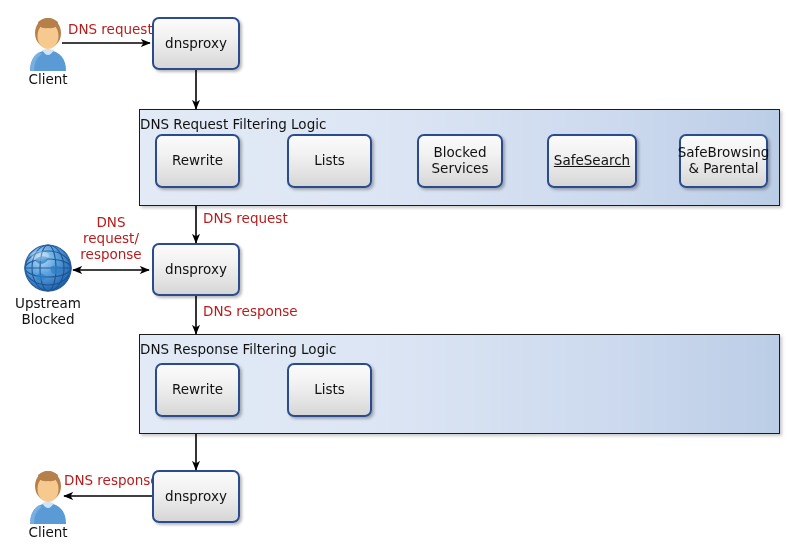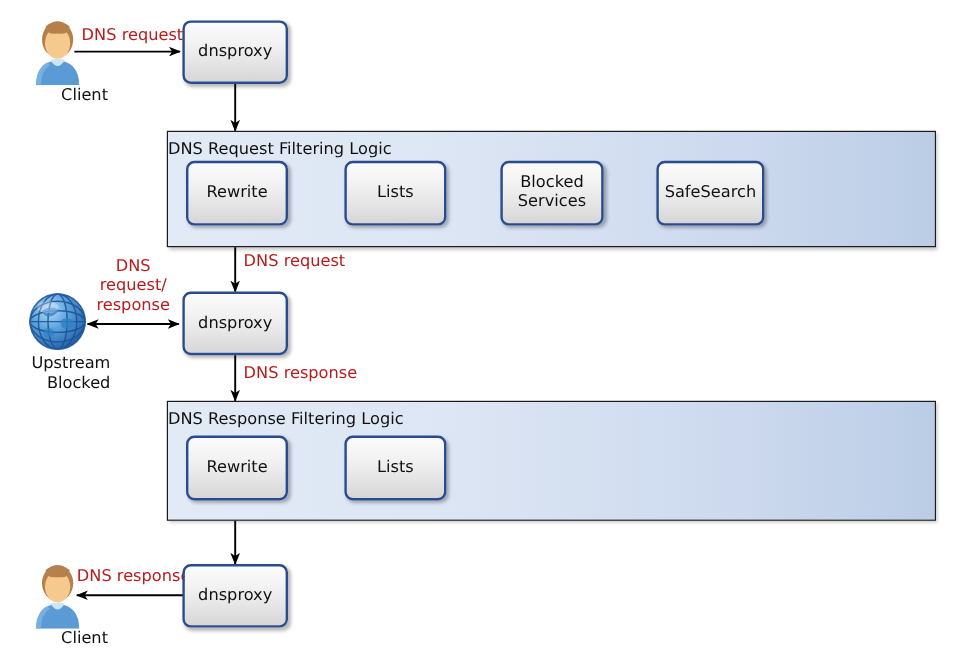--- a/index.html
+++ b/index.html
@@ -62,21 +62,21 @@
     color: #b91c1c;
     line-height: 1.18;
     white-space: pre-line;
   }
   .label.center { text-align: center; }
 
   
   .caption {
     position: absolute;
     font-size: 13.5px;
-    text-align: right;
+    text-align: center;
     color: #111111;
     line-height: 1.18;
     white-space: pre-line;
   }
 
   
   svg.arrows {
     position: absolute;
     left: 0; top: 0;
     width: 797px;
@@ -214,22 +214,24 @@
     <div class="group-title">DNS Request Filtering Logic</div>
   </div>
 
   <div class="node" style="left:155px; top:134px; width:85px; height:54px;">Rewrite</div>
 
   <div class="node" style="left:287px; top:134px; width:85px; height:54px;">Lists</div>
 
   <div class="node" style="left:417px; top:134px; width:86px; height:54px;text-align:center;">Blocked
 Services</div>
 
-  <div class="node" style="left:547px; top:134px; width:90px; height:54px;">SafeSearch</div>
-
+  <div class="node" style="left:547px; top:134px; width:90px; height:54px;text-decoration:underline;">SafeSearch</div>
+
+  <div class="node" style="left:679px; top:134px; width:89px; height:54px;">SafeBrowsing
+&amp; Parental</div>
 
   <div class="group" style="left:139px; top:334px; width:641px; height:100px;">
     <div class="group-title">DNS Response Filtering Logic</div>
   </div>
 
   <div class="node" style="left:155px; top:363px; width:85px; height:54px;">Rewrite</div>
 
   <div class="node" style="left:287px; top:363px; width:85px; height:54px;">Lists</div>
 
 </div>

